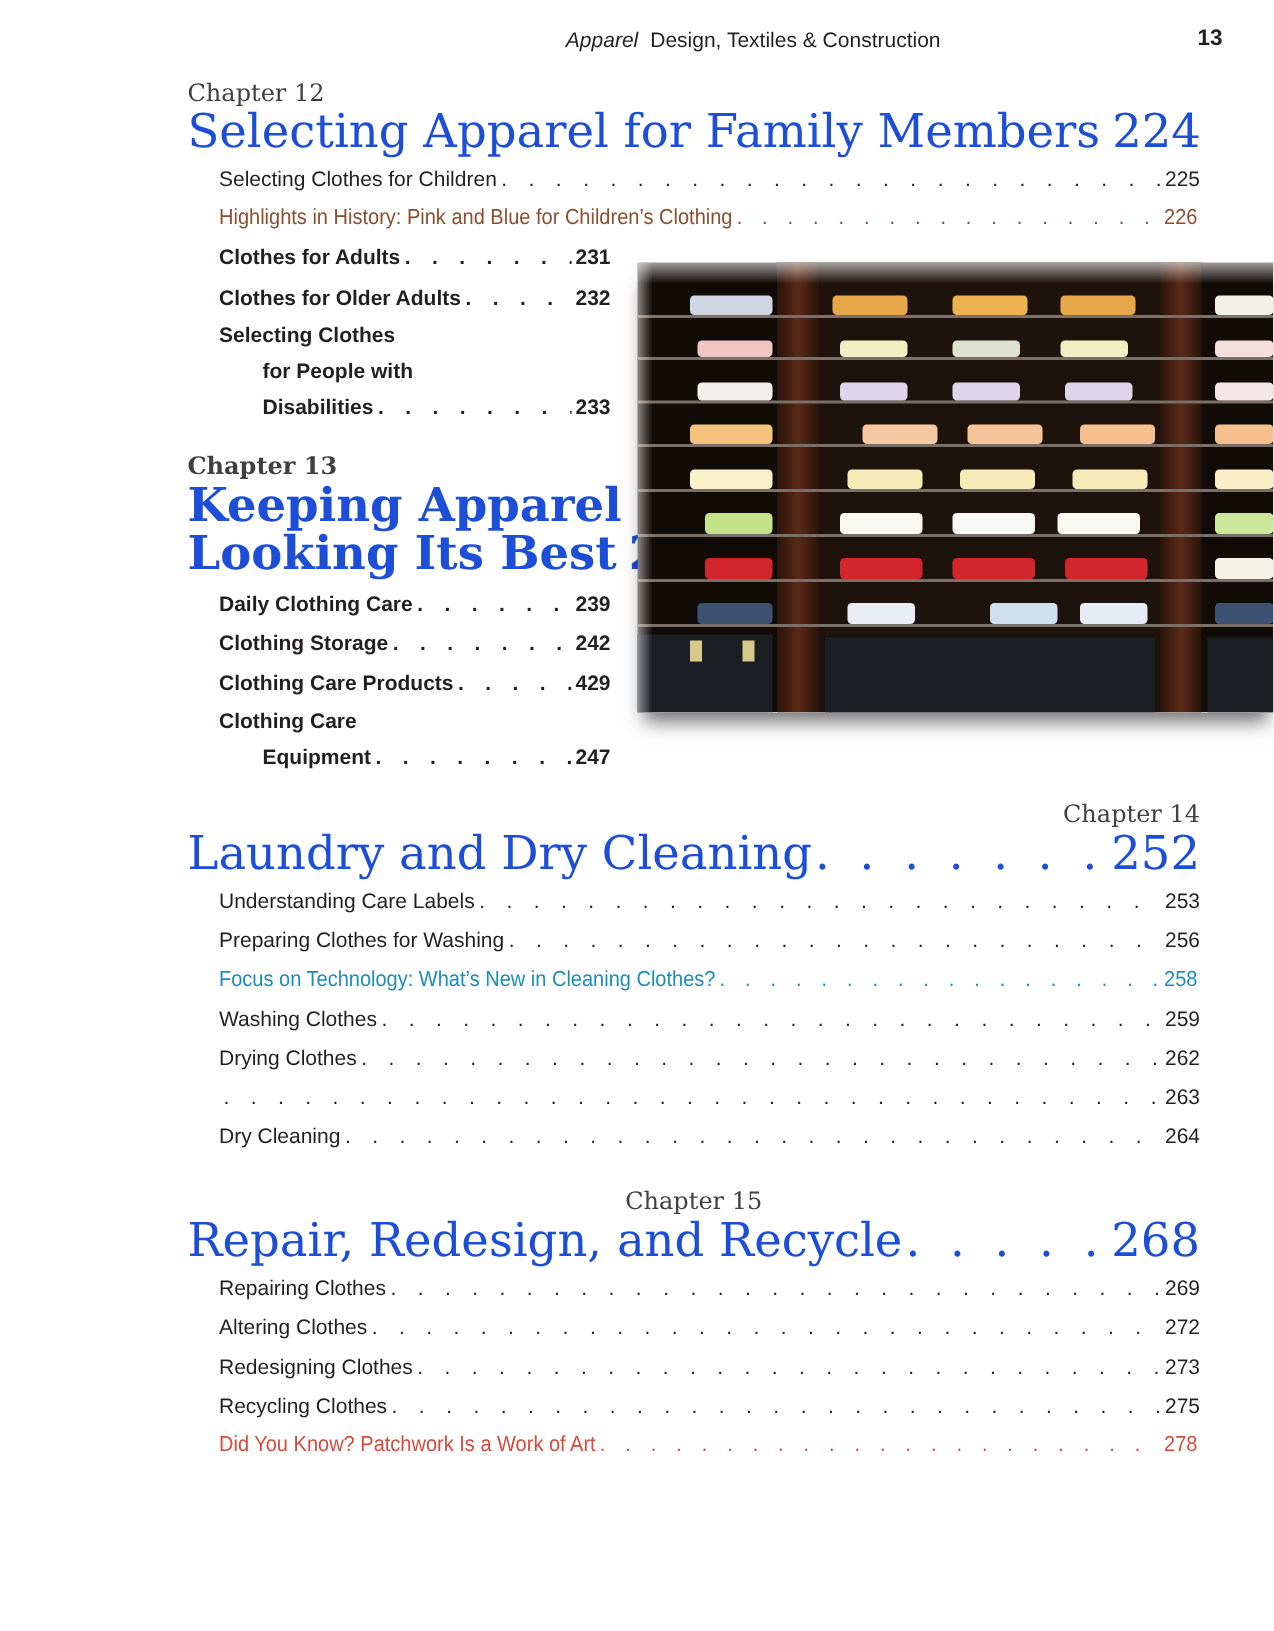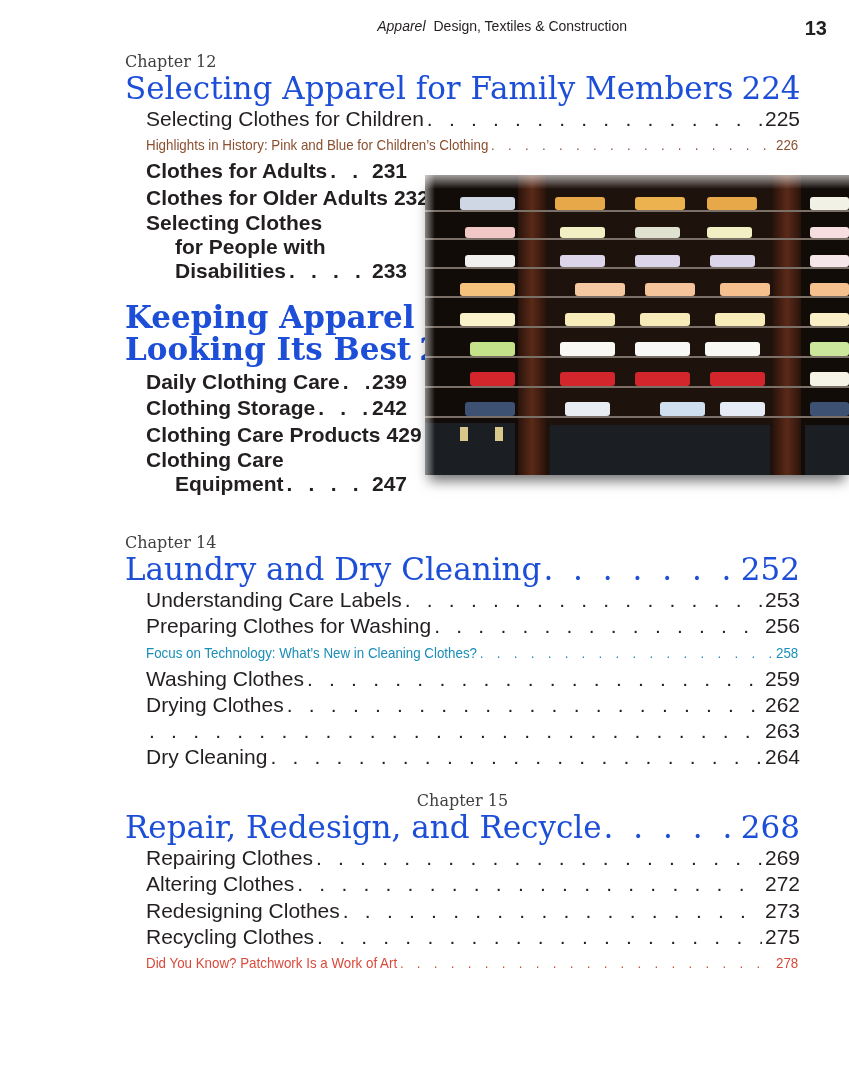--- a/index.html
+++ b/index.html
@@ -2,31 +2,31 @@
 <html><head>
 <meta charset="utf-8">
 <style>
   html, body { margin: 0; padding: 0; background: #ffffff; }
   body { width: 849px; height: 1087px; position: relative; overflow: hidden;
          font-family: "Liberation Sans", sans-serif; color: #231f20; }
 
   .running-head { position: absolute; top: 17px; left: 0; width: 800px; height: 20px; padding-left: 27px; }
   .rh-book { position: absolute; right: 200px; top: 1px; font-size: 14px; }
   .rh-book i { font-style: italic; margin-right: 8px; }
-  .rh-page { position: absolute; right: 0; top: 0; font-size: 20px; font-weight: bold; }
+  .rh-page { position: absolute; right: 12px; top: 0; font-size: 15px; font-weight: bold; }
 
   .toc { position: absolute; left: 125px; width: 675px; }
 
   .ch-label { font-family: "DejaVu Serif", serif; color: #404040; font-size: 16px; line-height: 20px; }
   .ch-title { font-family: "DejaVu Serif", serif; color: #1d4ed8; font-size: 31px; line-height: 32px;
               display: flex; align-items: baseline; white-space: nowrap; }
   .ch-title .dots { flex: 1; overflow: hidden; letter-spacing: 5px; margin: 0 6px 0 2px; }
 
   .entry { display: flex; align-items: baseline; white-space: nowrap;
-           font-size: 21px; line-height: 26.3px; margin-left: 21px; }
+           font-size: 14px; line-height: 26.3px; margin-left: 21px; }
   .entry .t { flex: none; }
   .entry .dots { flex: 1; overflow: hidden; letter-spacing: 5.2px; margin: 0 3px 0 3px; }
   .entry .p { flex: none; }
 
   .feature { font-size: 14.5px; line-height: 26px; transform: scaleX(0.92); transform-origin: left; width: 709px; }
   .feature.history { color: #8b4f2f; }
   .feature.tech { color: #1a8eb8; }
   .feature.know { color: #d84a3c; }
 
   .narrow { width: 282px; font-weight: bold; }
@@ -84,20 +84,21 @@
       <div class="entry indent" style="line-height:24px">
         <span class="t">Disabilities</span>
         <span class="dots">. . . . . . . . . . . . . . . . . . . . . . . . . . . . . . . . . . . . . . . . . . . . . . . . . . . . . . . . . . . . . . . . . . . . . . . . . . . . . . . . . . . . . . . . . . . . . . . . .</span>
         <span class="p">233</span>
       </div>
     </div>
   </div>
 </div>
 
 <div class="toc narrow" style="top:301px; width:282px;">
+  <div class="ch-label">Chapter 13</div>
   <div>
     <div class="ch-title">
         <span>Keeping Apparel</span>
       </div>
     <div class="ch-title">
       <span>Looking Its Best</span>
       <span class="dots">. . . . . . . . . . . . . . . . . . . . . . . . . . . . . . . . . . . . . . . . . . . . . . . . . . . . . . . . . . . . . . . . . . . . . . . . . . . . . . . . . . . . . . . . . . . . . . . . .</span>
       <span>238</span>
     </div>
   </div>
@@ -221,21 +222,21 @@
     </g>
     <g fill="#d8c98a">
       <rect x="35" y="252" width="8" height="14"></rect>
       <rect x="70" y="252" width="8" height="14"></rect>
     </g>
     <rect x="0" y="0" width="424" height="14" fill="url(#topfade)"></rect>
     <rect x="0" y="0" width="10" height="300" fill="url(#edgeL)"></rect>
   </svg>
 </div>
 
-<div class="toc" style="top:533px;">
+<div class="toc" style="top:533px;text-align:right;">
   <div class="ch-label">Chapter 14</div>
   <div class="ch-title">
     <span>Laundry and Dry Cleaning</span>
     <span class="dots">. . . . . . . . . . . . . . . . . . . . . . . . . . . . . . . . . . . . . . . . . . . . . . . . . . . . . . . . . . . . . . . . . . . . . . . . . . . . . . . . . . . . . . . . . . . . . . . . .</span>
     <span>252</span>
   </div>
   <div style="height:2px"></div>
   <div class="entry">
     <span class="t">Understanding Care Labels</span>
     <span class="dots">. . . . . . . . . . . . . . . . . . . . . . . . . . . . . . . . . . . . . . . . . . . . . . . . . . . . . . . . . . . . . . . . . . . . . . . . . . . . . . . . . . . . . . . . . . . . . . . . .</span>

